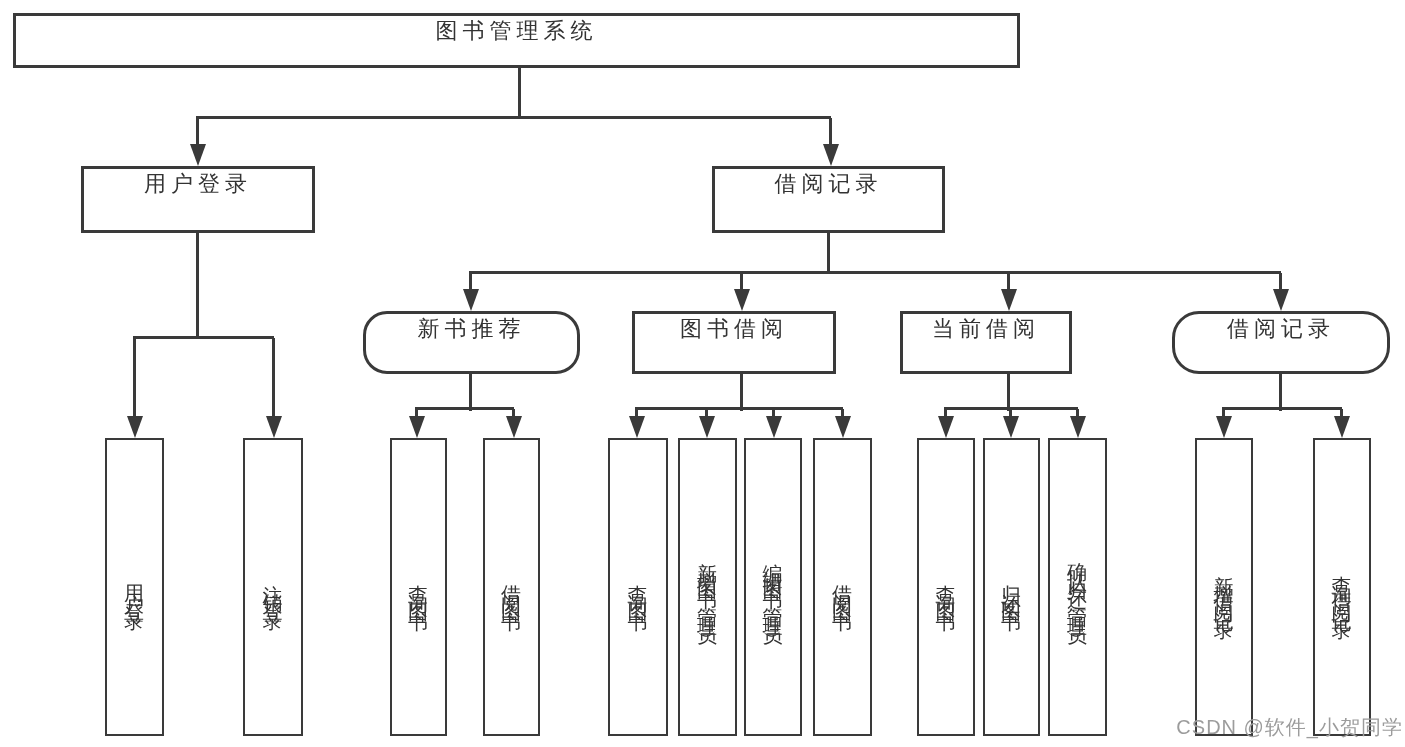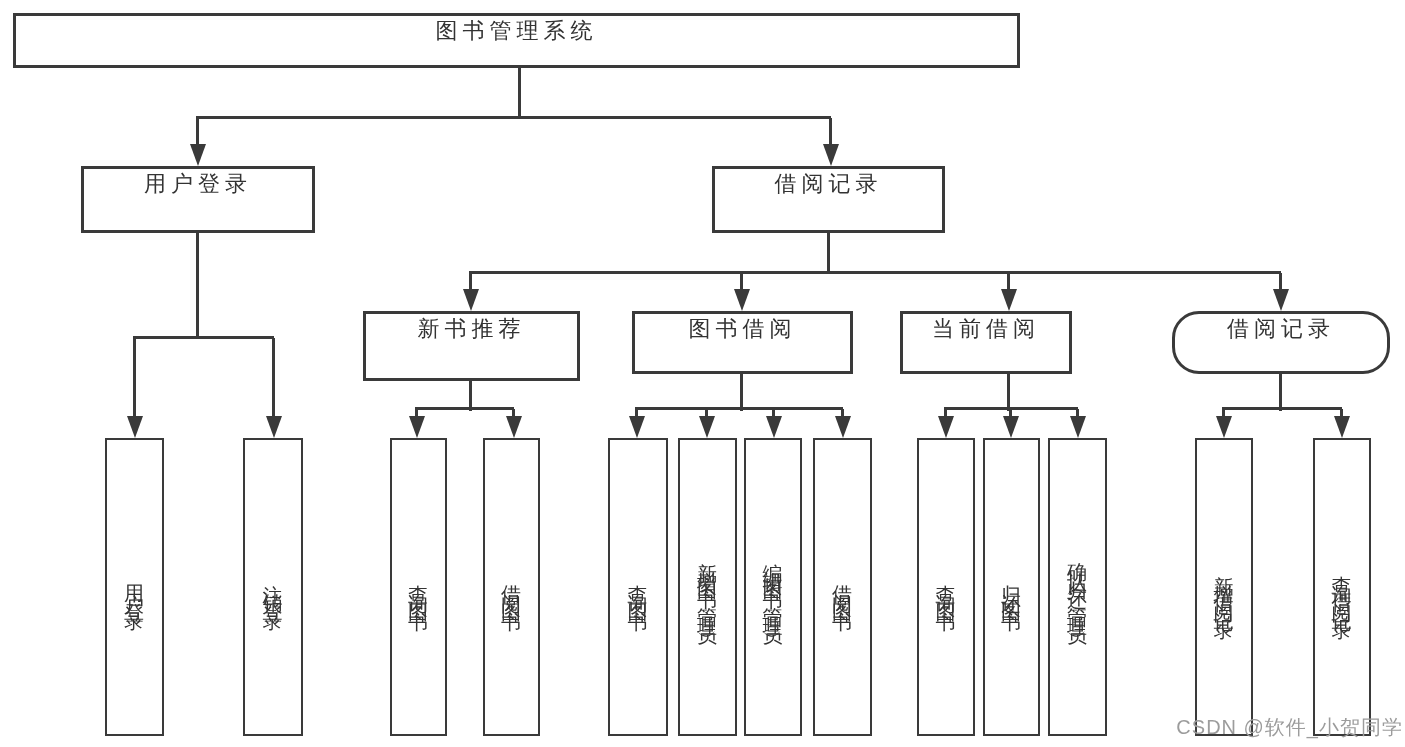--- a/index.html
+++ b/index.html
@@ -141,24 +141,24 @@
     <span>图书管理系统</span>
   </div>
 
   <div class="hbox" style="left:81px;top:166px;width:234px;height:67px;">
     <span>用户登录</span>
   </div>
   <div class="hbox" style="left:712px;top:166px;width:233px;height:67px;">
     <span>借阅记录</span>
   </div>
 
-  <div class="hbox" style="left:363px;top:311px;width:217px;height:70px;">
+  <div class="hbox" style="left:363px;top:311px;width:217px;height:63px;border-radius:24px;">
     <span>新书推荐</span>
   </div>
-  <div class="hbox" style="left:632px;top:311px;width:221px;height:63px;">
+  <div class="hbox" style="left:632px;top:311px;width:204px;height:63px;">
     <span>图书借阅</span>
   </div>
   <div class="hbox" style="left:900px;top:311px;width:172px;height:63px;">
     <span>当前借阅</span>
   </div>
   <div class="hbox" style="left:1172px;top:311px;width:218px;height:63px;border-radius:27px;">
     <span>借阅记录</span>
   </div>
 
   <div class="vbox" style="left:105px;width:59px;">

